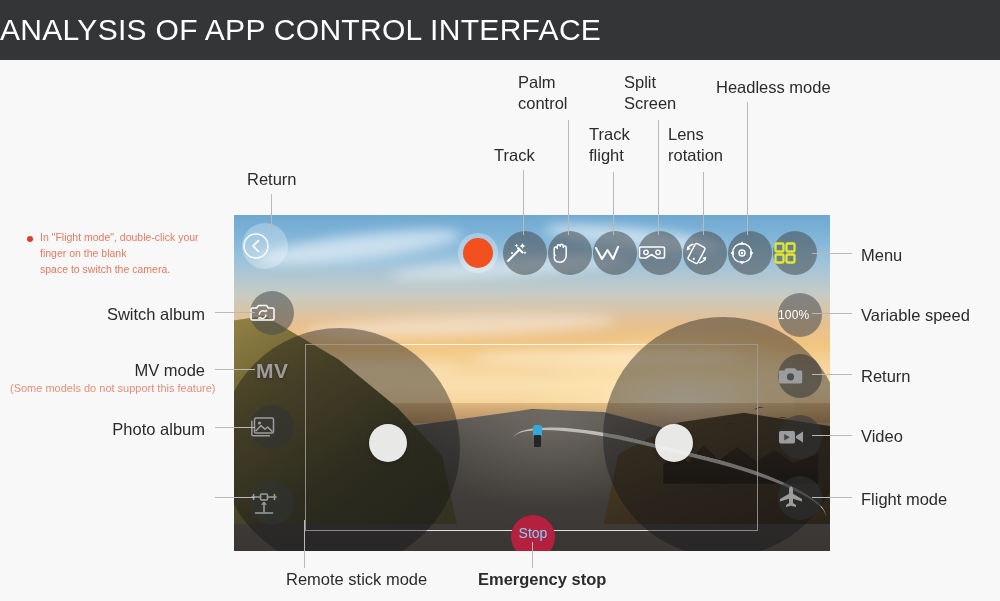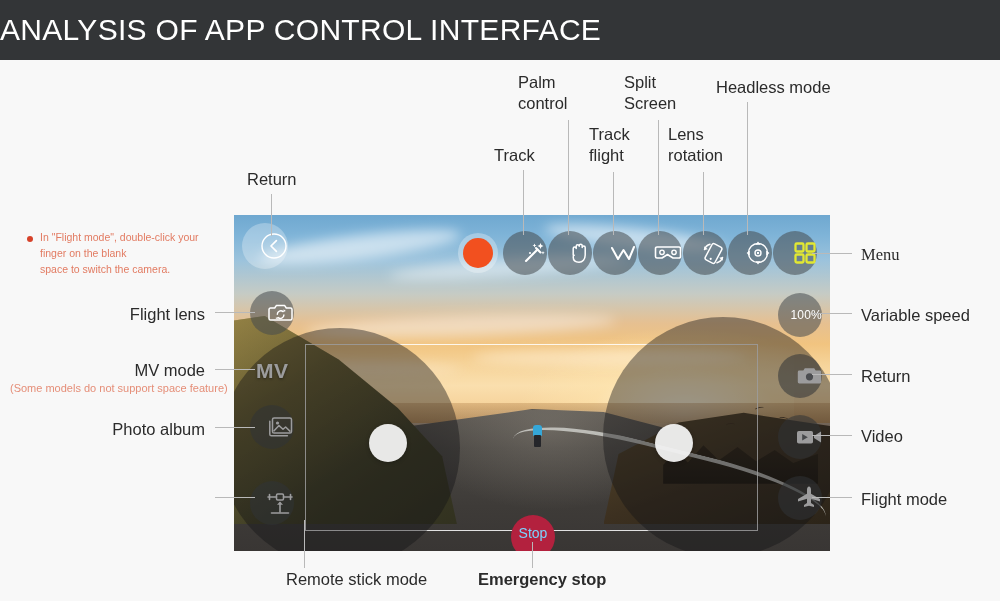--- a/index.html
+++ b/index.html
@@ -108,21 +108,21 @@
     border-top: 1.5px solid rgba(60,45,30,.8);
     border-radius: 50%;
   }
   .b1 { right: 11%; top: 57%; transform: rotate(-12deg); }
   .b2 { right: 7%;  top: 60%; transform: rotate(8deg); }
   .b3 { right: 16%; top: 62%; transform: rotate(-4deg); }
 
   
   .ui-btn {
     position: absolute; border-radius: 50%;
-    display: flex; align-items: center; justify-content: flex-end;
+    display: flex; align-items: center; justify-content: flex-start;
     background: rgba(70,74,78,.55);
   }
   .ui-btn.light { background: rgba(255,255,255,.28); }
   .ui-btn svg { display: block; }
 
   .mv-label {
     position: absolute; color: #fff; font-size: 21px; font-weight: bold;
     letter-spacing: .5px; text-shadow: 0 1px 3px rgba(0,0,0,.5);
   }
   .speed-text { color: #fff; font-size: 12px; letter-spacing: .2px; }
@@ -410,33 +410,33 @@
   <div class="leader v" style="left:703px; top:172px; height:63px;"></div>
 
   <div class="label" style="left:716px; top:77px;">Headless mode</div>
   <div class="leader v" style="left:747px; top:102px; height:133px;"></div>
 
   <div class="note" style="left:40px; top:230px;">In "Flight mode", double-click your
   finger on the blank
 space to switch the camera.</div>
   <div class="note-dot" style="left:27px; top:236px;"></div>
 
-  <div class="label r" style="left:0px; top:304px; width:205px;">Flight lens</div>
+  <div class="label r" style="left:0px; top:304px; width:205px;">Switch album</div>
   <div class="leader h" style="left:215px; top:312px; width:40px;"></div>
 
   <div class="label r" style="left:0px; top:360px; width:205px;">MV mode</div>
   <div class="leader h" style="left:215px; top:369px; width:40px;"></div>
-  <div class="subnote" style="left:10px; top:382px;">(Some models do not support space feature)</div>
+  <div class="subnote" style="left:10px; top:382px;">(Some models do not support this feature)</div>
 
   <div class="label r" style="left:0px; top:419px; width:205px;">Photo album</div>
   <div class="leader h" style="left:215px; top:427px; width:40px;"></div>
 
   <div class="leader h" style="left:215px; top:497px; width:40px;"></div>
 
-  <div class="label" style="left:861px; top:245px;font-family:Liberation Serif, serif;">Menu</div>
+  <div class="label" style="left:861px; top:245px;">Menu</div>
   <div class="leader h" style="left:812px; top:253px; width:40px;"></div>
 
   <div class="label" style="left:861px; top:305px;">Variable speed</div>
   <div class="leader h" style="left:812px; top:313px; width:40px;"></div>
 
   <div class="label" style="left:861px; top:366px;">Return</div>
   <div class="leader h" style="left:812px; top:374px; width:40px;"></div>
 
   <div class="label" style="left:861px; top:426px;">Video</div>
   <div class="leader h" style="left:812px; top:435px; width:40px;"></div>

